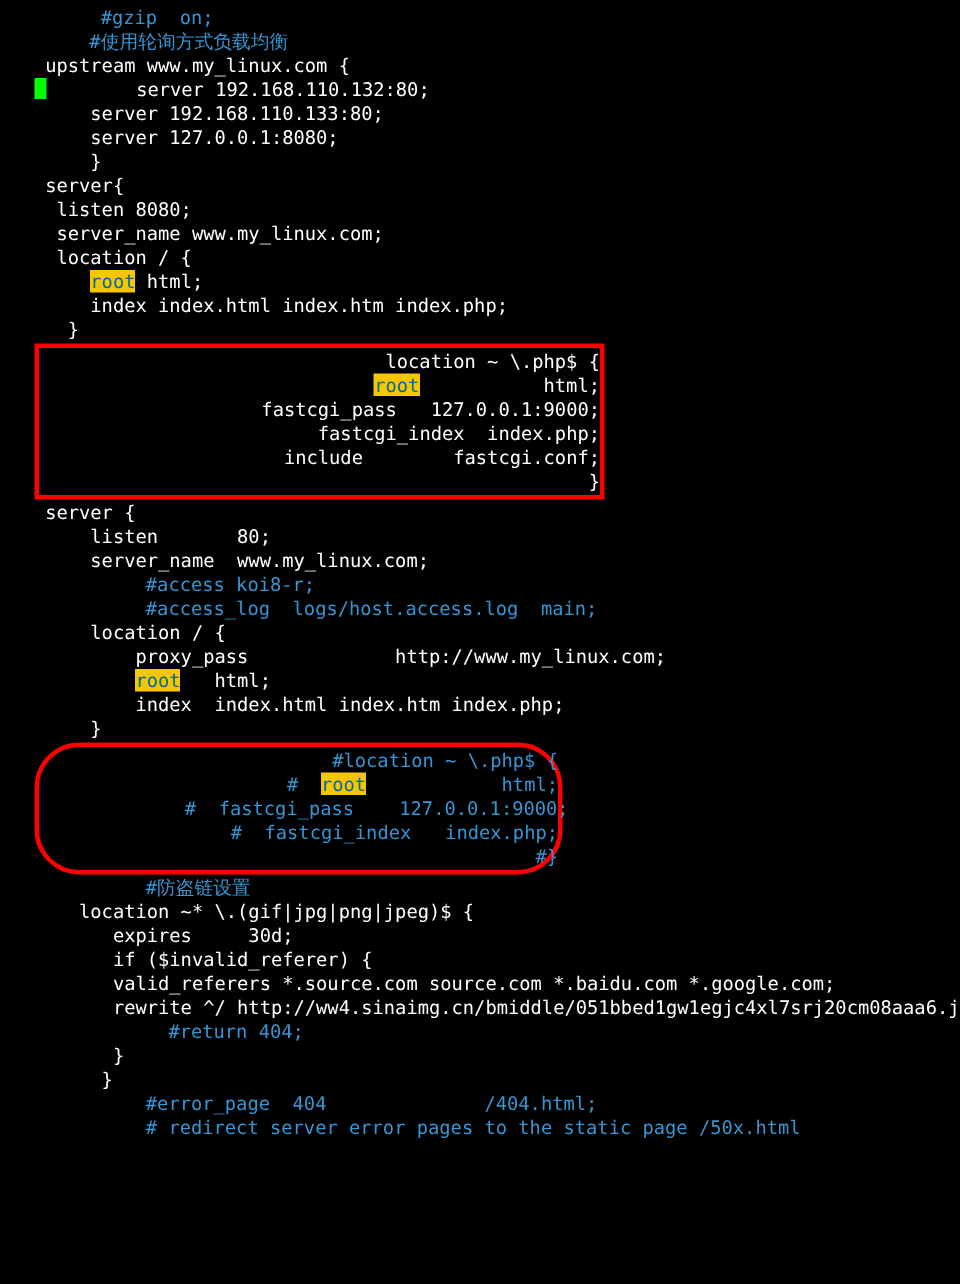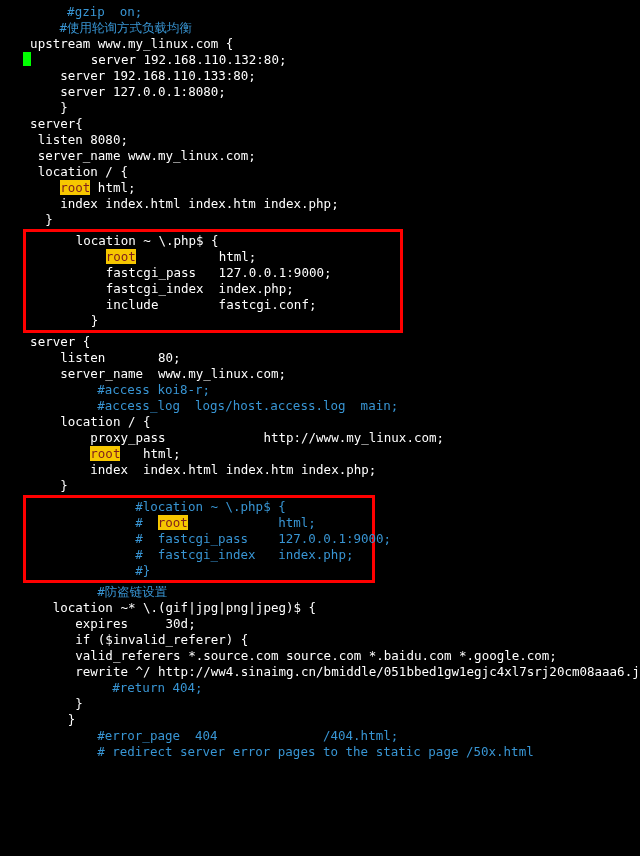--- a/index.html
+++ b/index.html
@@ -12,34 +12,35 @@
     color: #ffffff;
     width: 640px;
     height: 856px;
     overflow: hidden;
     box-sizing: border-box;
   }
   .ln { white-space: pre; }
   .comment { color: #3895d3; margin-left: 37px; }
   .hl {
     background: #f6c700;
-    color: #7f1d1d;
+    color: #0369a1;
   }
   .cursor {
     display: inline-block;
     width: 8px;
     height: 14px;
     background: #00ff00;
     vertical-align: -2px;
   }
   .redbox {
     border: 3px solid #ff0000;
     margin: 1px 0;
-    padding: 1px 12px;
+    padding: 1px 0;
     box-sizing: border-box;
+    text-align: right;
   }
 </style>
 </head>
 <body>
 
 <div>
 <div class="ln comment">    #gzip  on;</div>
 <div class="ln comment">   #使用轮询方式负载均衡</div>
 <div class="ln">    upstream www.my_linux.com {</div>
 <div class="ln">   <span class="cursor"></span><span>        server 192.168.110.132:80;</span></div>
@@ -71,21 +72,21 @@
 <div class="ln comment">        #access koi8-r;</div>
 <div class="ln"></div>
 <div class="ln comment">        #access_log  logs/host.access.log  main;</div>
 <div class="ln"></div>
 <div class="ln">        location / {</div>
 <div class="ln">            proxy_pass             http://www.my_linux.com;</div>
 <div class="ln"><span>            </span><span class="hl">root</span><span>   html;</span></div>
 <div class="ln">            index  index.html index.htm index.php;</div>
 <div class="ln">        }</div>
 
-<div class="redbox" style="width:352px; margin-left:23px;">
+<div class="redbox" style="width:352px; margin-left:23px;border-radius:30px;">
 <div class="ln comment"><span>        #</span><span>location ~ \.php$ {</span></div>
 <div class="ln comment"><span>        #  </span><span class="hl">root</span><span>            html;</span></div>
 <div class="ln comment">        #  fastcgi_pass    127.0.0.1:9000;</div>
 <div class="ln comment">        #  fastcgi_index   index.php;</div>
 <div class="ln comment">        #}</div>
 </div>
 
 <div class="ln comment">        #防盗链设置</div>
 <div class="ln">       location ~* \.(gif|jpg|png|jpeg)$ {</div>
 <div class="ln">          expires     30d;</div>

